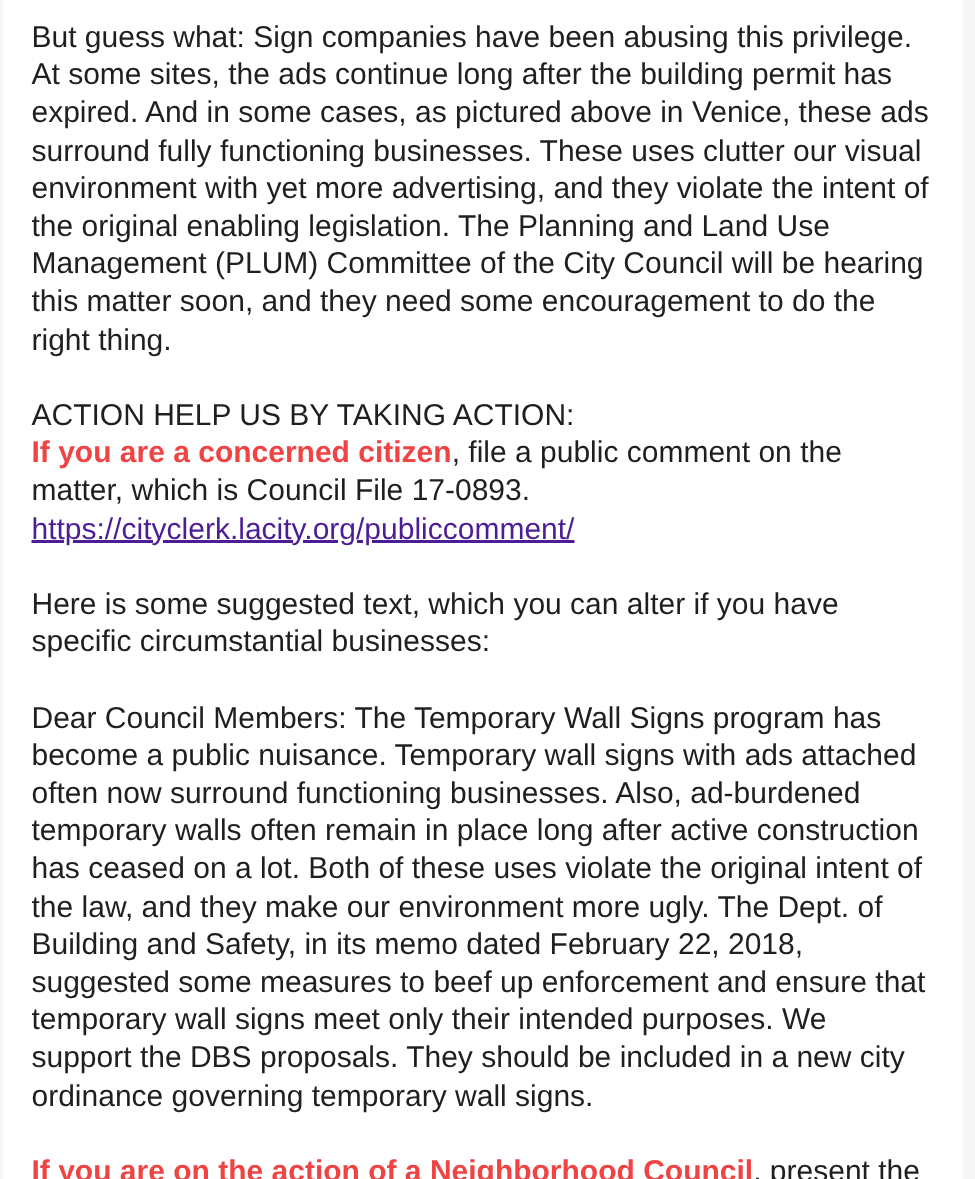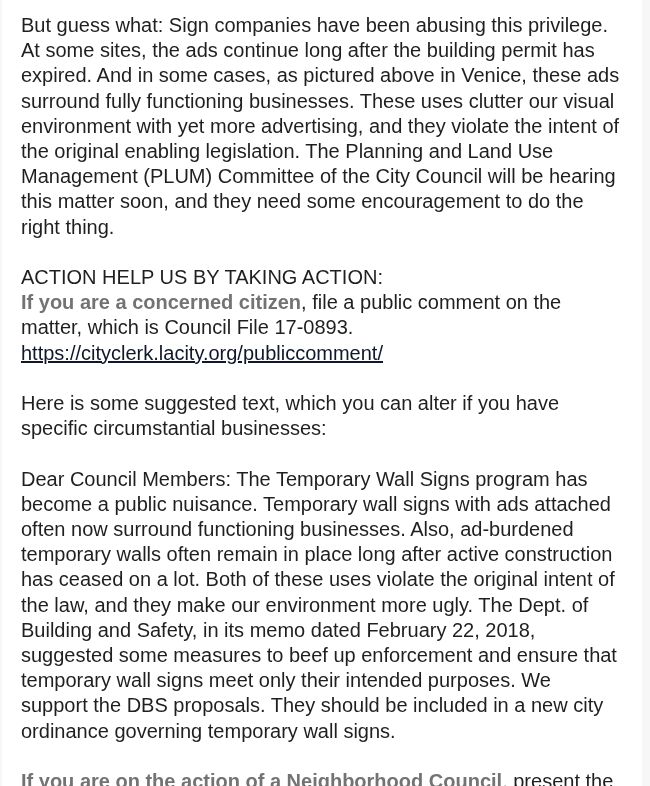--- a/index.html
+++ b/index.html
@@ -22,22 +22,22 @@
     position: absolute;
     left: 19px;
     top: 13px;
     width: 600px;
     font-family: "Liberation Sans", sans-serif;
     font-size: 20px;
     line-height: 25.2px;
     color: #1f1f1f;
   }
   .content p { margin: 0 0 25.2px 0; }
-  .content b { font-weight: bold; color: #737373; }
-  .content a { color: #0f172a; text-decoration: underline; }
+  .content b { font-weight: bold; color: #ef4444; }
+  .content a { color: #4c1d95; text-decoration: underline; }
   .line { display: block; }
 </style>
 </head>
 <body>
 
 <div class="page">
   <div class="content">
     <p>But guess what: Sign companies have been abusing this privilege. At some sites, the ads continue long after the building permit has expired. And in some cases, as pictured above in Venice, these ads surround fully functioning businesses. These uses clutter our visual environment with yet more advertising, and they violate the intent of the original enabling legislation. The Planning and Land Use Management (PLUM) Committee of the City Council will be hearing this matter soon, and they need some encouragement to do the right thing.</p>
 
     <p>

